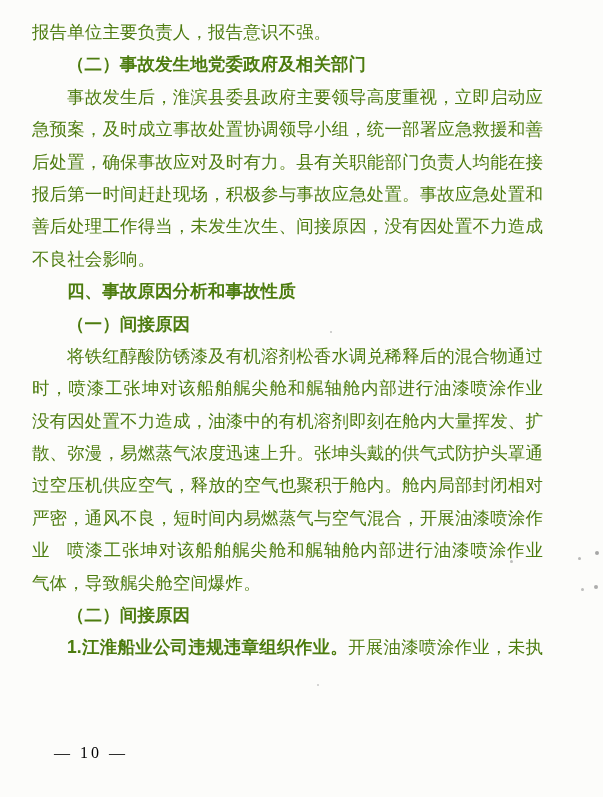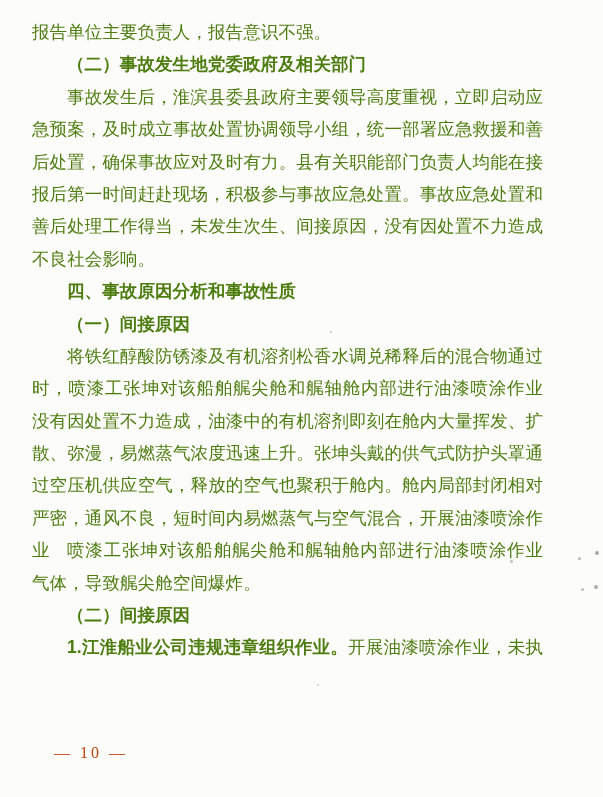--- a/index.html
+++ b/index.html
@@ -36,21 +36,21 @@
   .seg-bold {
     font-weight: 700;
     font-family: Liberation Sans, sans-serif;
   }
   .page-number {
     position: absolute;
     left: 54px; top: 744px;
     font-size: 16px;
     line-height: 18px;
     letter-spacing: 3px;
-    color: #c2410c;
+    color: #000000;
     font-family: "Liberation Serif", "DejaVu Serif", serif;
   }
   .speck {
     position: absolute;
     border-radius: 50%;
     background: #8a8a8a;
   }
 </style>
 </head>
 <body>

